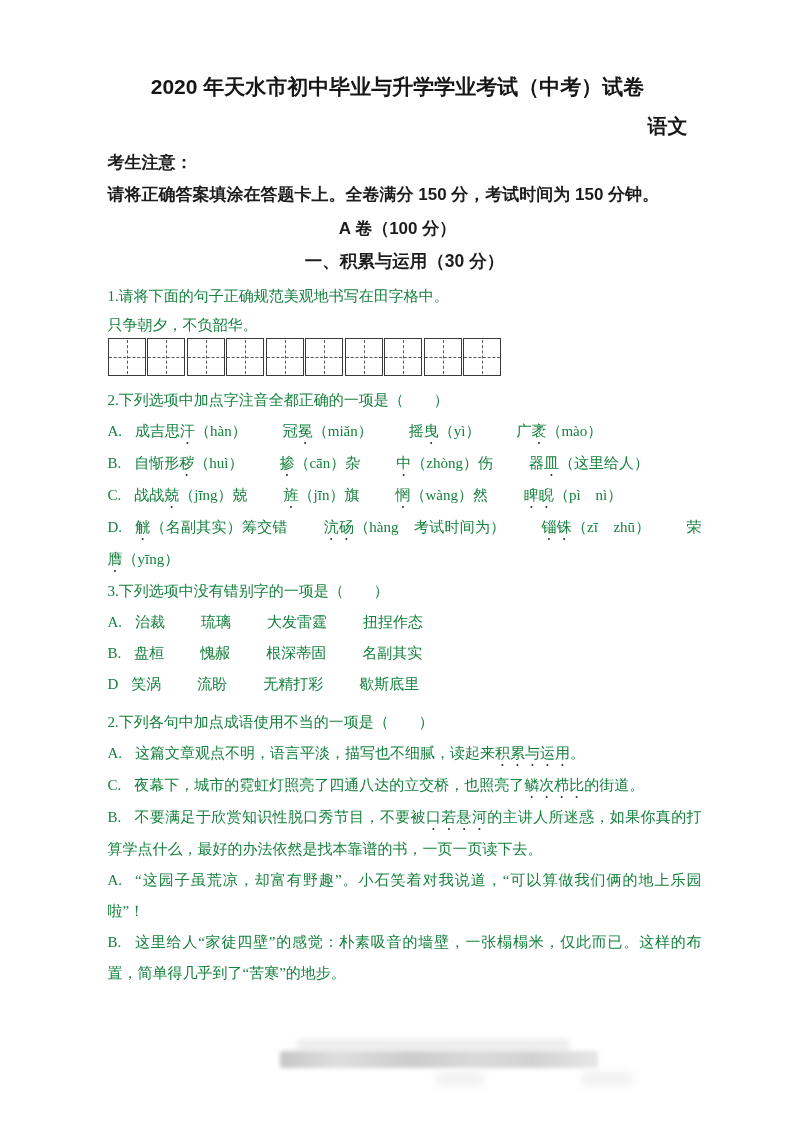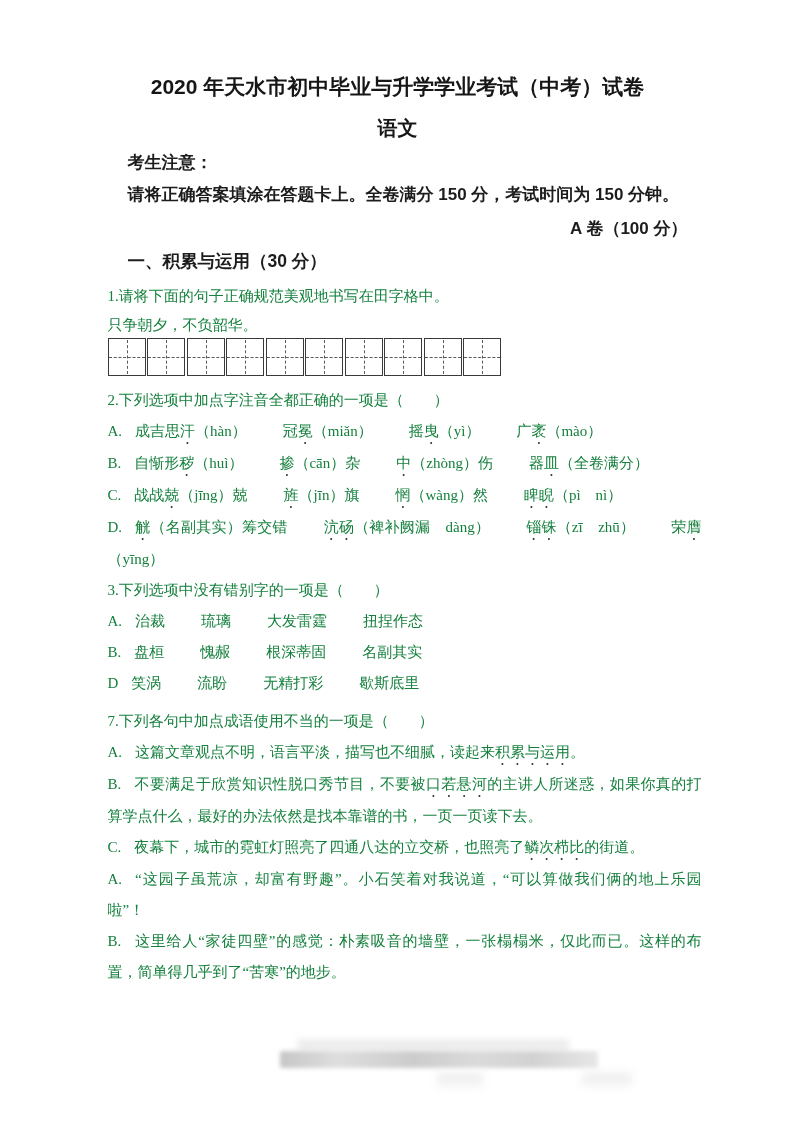--- a/index.html
+++ b/index.html
@@ -14,32 +14,32 @@
     font-family:"Liberation Serif","DejaVu Serif",serif;
     color:#303030;
   }
   p { margin:0; }
   .title {
     font-family:"Liberation Sans","DejaVu Sans",sans-serif;
     font-weight:bold; font-size:21px; line-height:27px;
     text-align:center; color:#161616; margin:0 14px 15px 0;
   }
   .subject {
-    font-family:Liberation Serif, serif;
+    font-family:Liberation Mono, monospace;
     font-weight:bold; font-size:20px; line-height:26px;
-    text-align:center; color:#161616; margin:0 14px 10px 0;
+    text-align:right; color:#161616; margin:0 14px 10px 0;
   }
   .b {
     font-family:"Liberation Sans","DejaVu Sans",sans-serif;
     font-weight:bold; font-size:17px; line-height:24px;
-    color:#1c1c1c; margin-bottom:8px;margin-left:20px;
+    color:#1c1c1c; margin-bottom:8px;
   }
   .mb10 { margin-bottom:10px; }
-  .center { text-align:right; margin-right:14px; }
-  .section { font-size:17.5px; }
+  .center { text-align:center; margin-right:14px; }
+  .section { font-size:17.5px;text-align:center; }
   .q {
     font-size:15px; line-height:31px; color:#15803d;
     text-align:justify;
   }
   .sent { line-height:26px; }
   .mt3 { margin-top:3px; }
   .mt7 { margin-top:7px; }
   .mt9 { margin-top:9px; }
   .lab { margin-right:13px; }
   .g { margin-left:36px; }
@@ -97,33 +97,33 @@
       <div class="cell"></div>
       <div class="cell"></div>
       <div class="cell"></div>
       <div class="cell"></div>
       <div class="cell"></div>
       <div class="cell"></div>
     </div>
 
   <p class="q mt9">2.下列选项中加点字注音全都正确的一项是（　　）</p>
   <p class="q"><span class="lab">A.</span><span><span>成吉思</span><span class="d">汗</span><span>（hàn）</span><span class="g">冠</span><span class="d">冕</span><span>（miǎn）</span><span class="g">摇</span><span class="d">曳</span><span>（yì）</span><span class="g">广</span><span class="d">袤</span><span>（mào）</span></span></p>
-  <p class="q"><span class="lab">B.</span><span><span>自惭形</span><span class="d">秽</span><span>（huì）</span><span class="d g">掺</span><span>（cān）杂</span><span class="d g">中</span><span>（zhòng）伤</span><span class="g">器</span><span class="d">皿</span><span>（全卷满分）</span></span></p>
+  <p class="q"><span class="lab">B.</span><span><span>自惭形</span><span class="d">秽</span><span>（huì）</span><span class="d g">掺</span><span>（cān）杂</span><span class="d g">中</span><span>（zhòng）伤</span><span class="g">器</span><span class="d">皿</span><span>（这里给人）</span></span></p>
   <p class="q"><span class="lab">C.</span><span><span>战战</span><span class="d">兢</span><span>（jīng）兢</span><span class="d g">旌</span><span>（jīn）旗</span><span class="d g">惘</span><span>（wàng）然</span><span class="d g">睥睨</span><span>（pì　nì）</span></span></p>
-  <p class="q"><span class="lab">D.</span><span><span class="d">觥</span><span>（名副其实）筹交错</span><span class="d g">沆砀</span><span>（裨补阙漏　dàng）</span><span class="d g">锱铢</span><span>（zī　zhū）</span><span class="g">荣</span><span class="d">膺</span><span>（yīng）</span></span></p>
+  <p class="q"><span class="lab">D.</span><span><span class="d">觥</span><span>（名副其实）筹交错</span><span class="d g">沆砀</span><span>（hàng　考试时间为）</span><span class="d g">锱铢</span><span>（zī　zhū）</span><span class="g">荣</span><span class="d">膺</span><span>（yīng）</span></span></p>
 
   <p class="q">3.下列选项中没有错别字的一项是（　　）</p>
   <p class="q"><span class="lab">A.</span><span><span>治裁</span><span class="g">琉璃</span><span class="g">大发雷霆</span><span class="g">扭捏作态</span></span></p>
   <p class="q"><span class="lab">B.</span><span><span>盘桓</span><span class="g">愧赧</span><span class="g">根深蒂固</span><span class="g">名副其实</span></span></p>
   <p class="q"><span class="lab">D</span><span><span>笑涡</span><span class="g">流盼</span><span class="g">无精打彩</span><span class="g">歇斯底里</span></span></p>
 
-  <p class="q mt7">7.下列各句中加点成语使用不当的一项是（　　）</p>
+  <p class="q mt7">2.下列各句中加点成语使用不当的一项是（　　）</p>
   <p class="q"><span class="lab">A.</span><span><span>这篇文章观点不明，语言平淡，描写也不细腻，读起来</span><span class="d">积累与运用</span><span>。</span></span></p>
+  <p class="q"><span class="lab">C.</span><span><span>夜幕下，城市的霓虹灯照亮了四通八达的立交桥，也照亮了</span><span class="d">鳞次栉比</span><span>的街道。</span></span></p>
   <p class="q"><span class="lab">B.</span><span><span>不要满足于欣赏知识性脱口秀节目，不要被</span><span class="d">口若悬河</span><span>的主讲人所迷惑，如果你真的打算学点什么，最好的办法依然是找本靠谱的书，一页一页读下去。</span></span></p>
-  <p class="q"><span class="lab">C.</span><span><span>夜幕下，城市的霓虹灯照亮了四通八达的立交桥，也照亮了</span><span class="d">鳞次栉比</span><span>的街道。</span></span></p>
 
   <p class="q"><span class="lab">A.</span><span><span>“这园子虽荒凉，却富有野趣”。小石笑着对我说道，“可以算做我们俩的地上乐园啦”！</span></span></p>
   <p class="q"><span class="lab">B.</span><span><span>这里给人“家徒四壁”的感觉：朴素吸音的墙壁，一张榻榻米，仅此而已。这样的布置，简单得几乎到了“苦寒”的地步。</span></span></p>
 
   <div class="wm2"></div>
   <div class="wm1"></div>
   <div class="wm3"></div>
   <div class="wm4"></div>
 </div>
 

